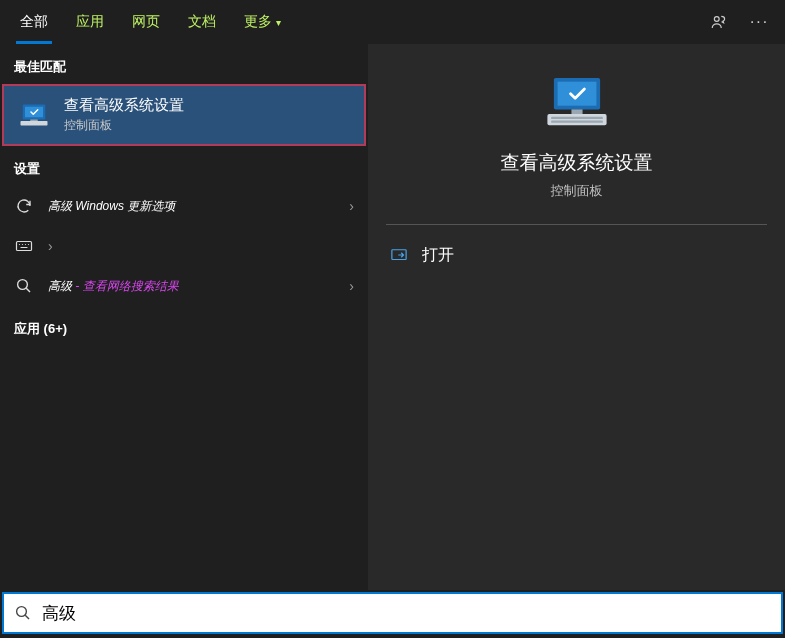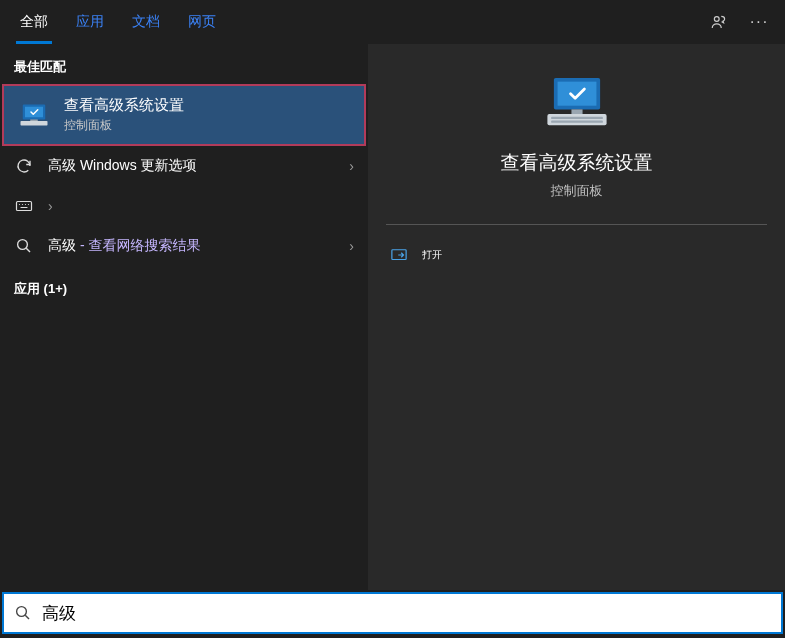--- a/index.html
+++ b/index.html
@@ -1,19 +1,19 @@
 <!DOCTYPE html>
 <html><head>
   <meta charset="utf-8">
   <style>
     * { margin: 0; padding: 0; box-sizing: border-box; font-family: "Segoe UI", "Microsoft YaHei", sans-serif; }
     body { width: 785px; height: 638px; background: #1f1f1f; color: #fff; overflow: hidden; display: flex; flex-direction: column; }
     
     .tabs { display: flex; align-items: center; height: 44px; background: #1f1f1f; padding: 0 6px; justify-content: center; }
-    .tab { padding: 0 14px; height: 44px; display: flex; align-items: center; font-size: 14px; color: #3b82f6; cursor: pointer; position: relative; }
+    .tab { padding: 0 14px; height: 44px; display: flex; align-items: center; font-size: 14px; color: #bef264; cursor: pointer; position: relative; }
     .tab.active { color: #fff; }
     .tab.active::after { content: ""; position: absolute; bottom: 0; left: 10px; right: 10px; height: 3px; background: #0078d4; }
     .tab-chevron { font-size: 10px; margin-left: 4px; }
     .tabs-spacer { flex: 1; }
     .tabs-icon { width: 40px; display: flex; align-items: center; justify-content: center; height: 44px; cursor: pointer; color: #ccc; }
     .tabs-icon svg { width: 18px; height: 18px; }
     .tabs-icon.ellipsis { font-size: 16px; letter-spacing: 1px; }
     
     .main { flex: 1; display: flex; background: #1f1f1f; min-height: 0; }
     
@@ -24,56 +24,60 @@
     .best-match { display: flex; align-items: center; padding: 10px 14px; background: #2a517a; border: 2px solid #b23b5a; margin: 0 2px; gap: 14px; cursor: pointer; }
     .best-match .icon-box { width: 32px; height: 32px; display: flex; align-items: center; justify-content: center; }
     .best-match .icon-box svg { width: 30px; height: 30px; }
     .best-match .titles { display: flex; flex-direction: column; }
     .best-match .title { font-size: 15px; color: #fff; }
     .best-match .subtitle { font-size: 12px; color: #c8c8c8; margin-top: 2px; }
     
     .row { display: flex; align-items: center; height: 40px; padding: 0 14px; gap: 14px; cursor: pointer; }
     .row .icon { width: 20px; display: flex; align-items: center; justify-content: center; color: #ddd; }
     .row .icon svg { width: 18px; height: 18px; }
-    .row .label { flex: 1; font-size: 14px; color: #fff; }
-    .row .label .dim { color: #c4b5fd; }
+    .row .label { flex: 1; font-size: 12px; color: #fff; font-style: italic; }
+    .row .label .dim { color: #d946ef; }
     .row .chevron { color: #999; font-size: 14px; }
     
     .right-panel { flex: 1; background: #292929; display: flex; flex-direction: column; padding: 20px 18px; }
     .preview-icon { display: flex; justify-content: center; margin-top: 8px; }
     .preview-icon svg { width: 74px; height: 60px; }
     .preview-title { text-align: center; font-size: 19px; color: #fff; margin-top: 18px; }
     .preview-subtitle { text-align: center; font-size: 13px; color: #c2c2c2; margin-top: 6px; }
     .hr { border-top: 1px solid #555; margin: 24px 0 12px 0; }
     .action-row { display: flex; align-items: center; height: 36px; gap: 14px; padding: 0 4px; cursor: pointer; }
     .action-row .icon { color: #4aa3e8; display: flex; }
     .action-row .icon svg { width: 18px; height: 14px; }
-    .action-row .label { font-size: 10px; color: #fff; }
+    .action-row .label { font-size: 16px; color: #fff; }
     
     .search-bar { height: 42px; background: #fff; border: 2px solid #0078d4; display: flex; align-items: center; padding: 0 10px; gap: 10px; margin: 2px 2px 4px 2px;}
     .search-bar .icon { color: #444; display: flex; }
     .search-bar .icon svg { width: 18px; height: 18px; }
     .search-bar input { border: none; outline: none; flex: 1; font-size: 17px; color: #000; background: transparent; }
     @keyframes blink { 50% { opacity: 0; }}
   </style>
 </head>
 <body>
 
 <div class="tabs">
   <div class="tab active">
       <span>全部</span>
     </div>
   <div class="tab">
       <span>应用</span>
     </div>
   <div class="tab">
+      <span>网页</span>
+    </div>
+  <div class="tab">
       <span>文档</span>
     </div>
   <div class="tab">
-      <span>网页</span>
+      <span>更多</span>
+      <span class="tab-chevron">▾</span>
     </div>
   <div class="tabs-spacer"></div>
   <div class="tabs-icon">
     <svg viewBox="0 0 24 24" fill="none" stroke="currentColor" stroke-width="1.6">
       <circle cx="9" cy="8" r="3.2"></circle>
       <path d="M3 20c0-3.2 2.7-5.5 6-5.5s6 2.3 6 5.5"></path>
       <path d="M15 4.5c2.4 0 4.5 1.5 4.5 3.4 0 1.2-.8 2.2-2 2.9l.6 2.2-2.6-1.5"></path>
     </svg>
   </div>
   <div class="tabs-icon ellipsis">···</div>
@@ -91,20 +95,21 @@
           <rect x="2" y="24" width="36" height="6" rx="1" fill="#cfd6dc"></rect>
           <rect x="15" y="22" width="10" height="2" fill="#9aa6b1"></rect>
         </svg>
       </div>
       <div class="titles">
         <div class="title">查看高级系统设置</div>
         <div class="subtitle">控制面板</div>
       </div>
     </div>
 
+    <div class="section-header">设置</div>
     <div class="row">
       <div class="icon">
         <svg viewBox="0 0 24 24" fill="none" stroke="currentColor" stroke-width="1.8">
           <path d="M20 12a8 8 0 1 0-2.3 5.6"></path>
           <path d="M20 5v5h-5"></path>
         </svg>
       </div>
       <div class="label">高级 Windows 更新选项</div>
       <div class="chevron">›</div>
     </div>
@@ -126,21 +131,21 @@
       <div class="icon">
         <svg viewBox="0 0 24 24" fill="none" stroke="currentColor" stroke-width="1.8">
           <circle cx="10" cy="10" r="6.5"></circle>
           <line x1="20" y1="20" x2="15" y2="15"></line>
         </svg>
       </div>
       <div class="label"><span>高级</span><span class="dim"> - 查看网络搜索结果</span></div>
       <div class="chevron">›</div>
     </div>
 
-    <div class="section-header">应用 (1+)</div>
+    <div class="section-header">应用 (6+)</div>
   </div>
 
   <div class="right-panel">
     <div class="preview-icon">
       <svg viewBox="0 0 80 60">
         <rect x="15" y="4" width="50" height="34" rx="2" fill="#1b6cb3"></rect>
         <rect x="19" y="8" width="42" height="26" fill="#2f8fd8"></rect>
         <path d="M33 21 l5 5 l10 -10" stroke="#fff" stroke-width="3" fill="none" stroke-linecap="round" stroke-linejoin="round"></path>
         <rect x="34" y="38" width="12" height="5" fill="#9aa6b1"></rect>
         <rect x="8" y="43" width="64" height="12" rx="2" fill="#cfd6dc"></rect>

